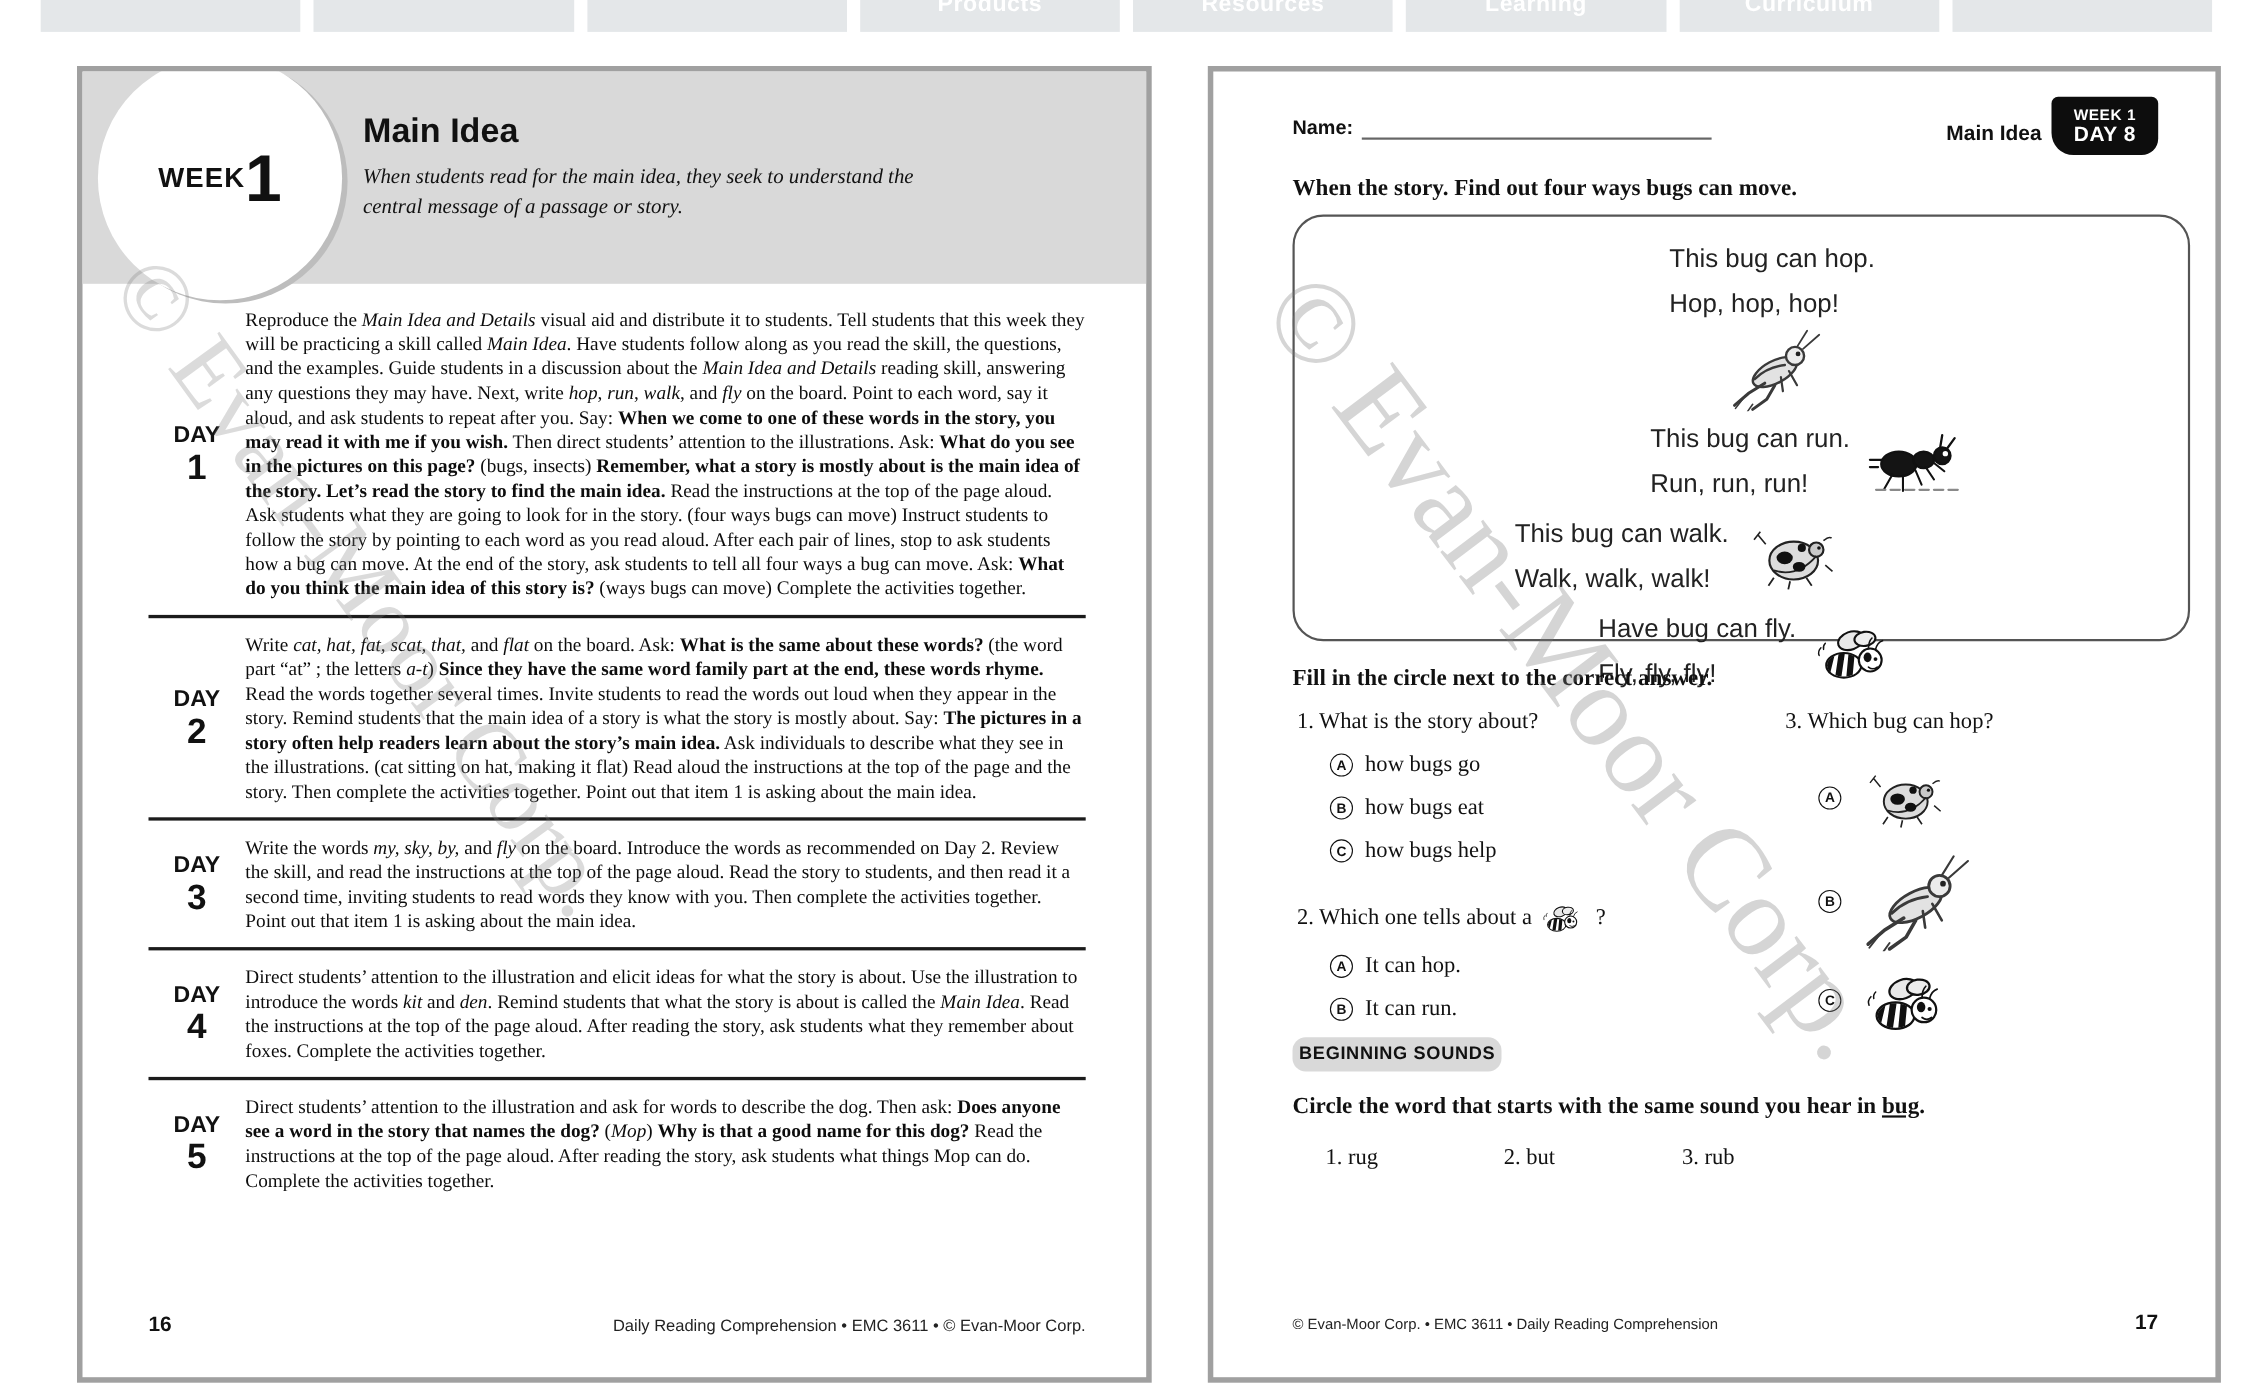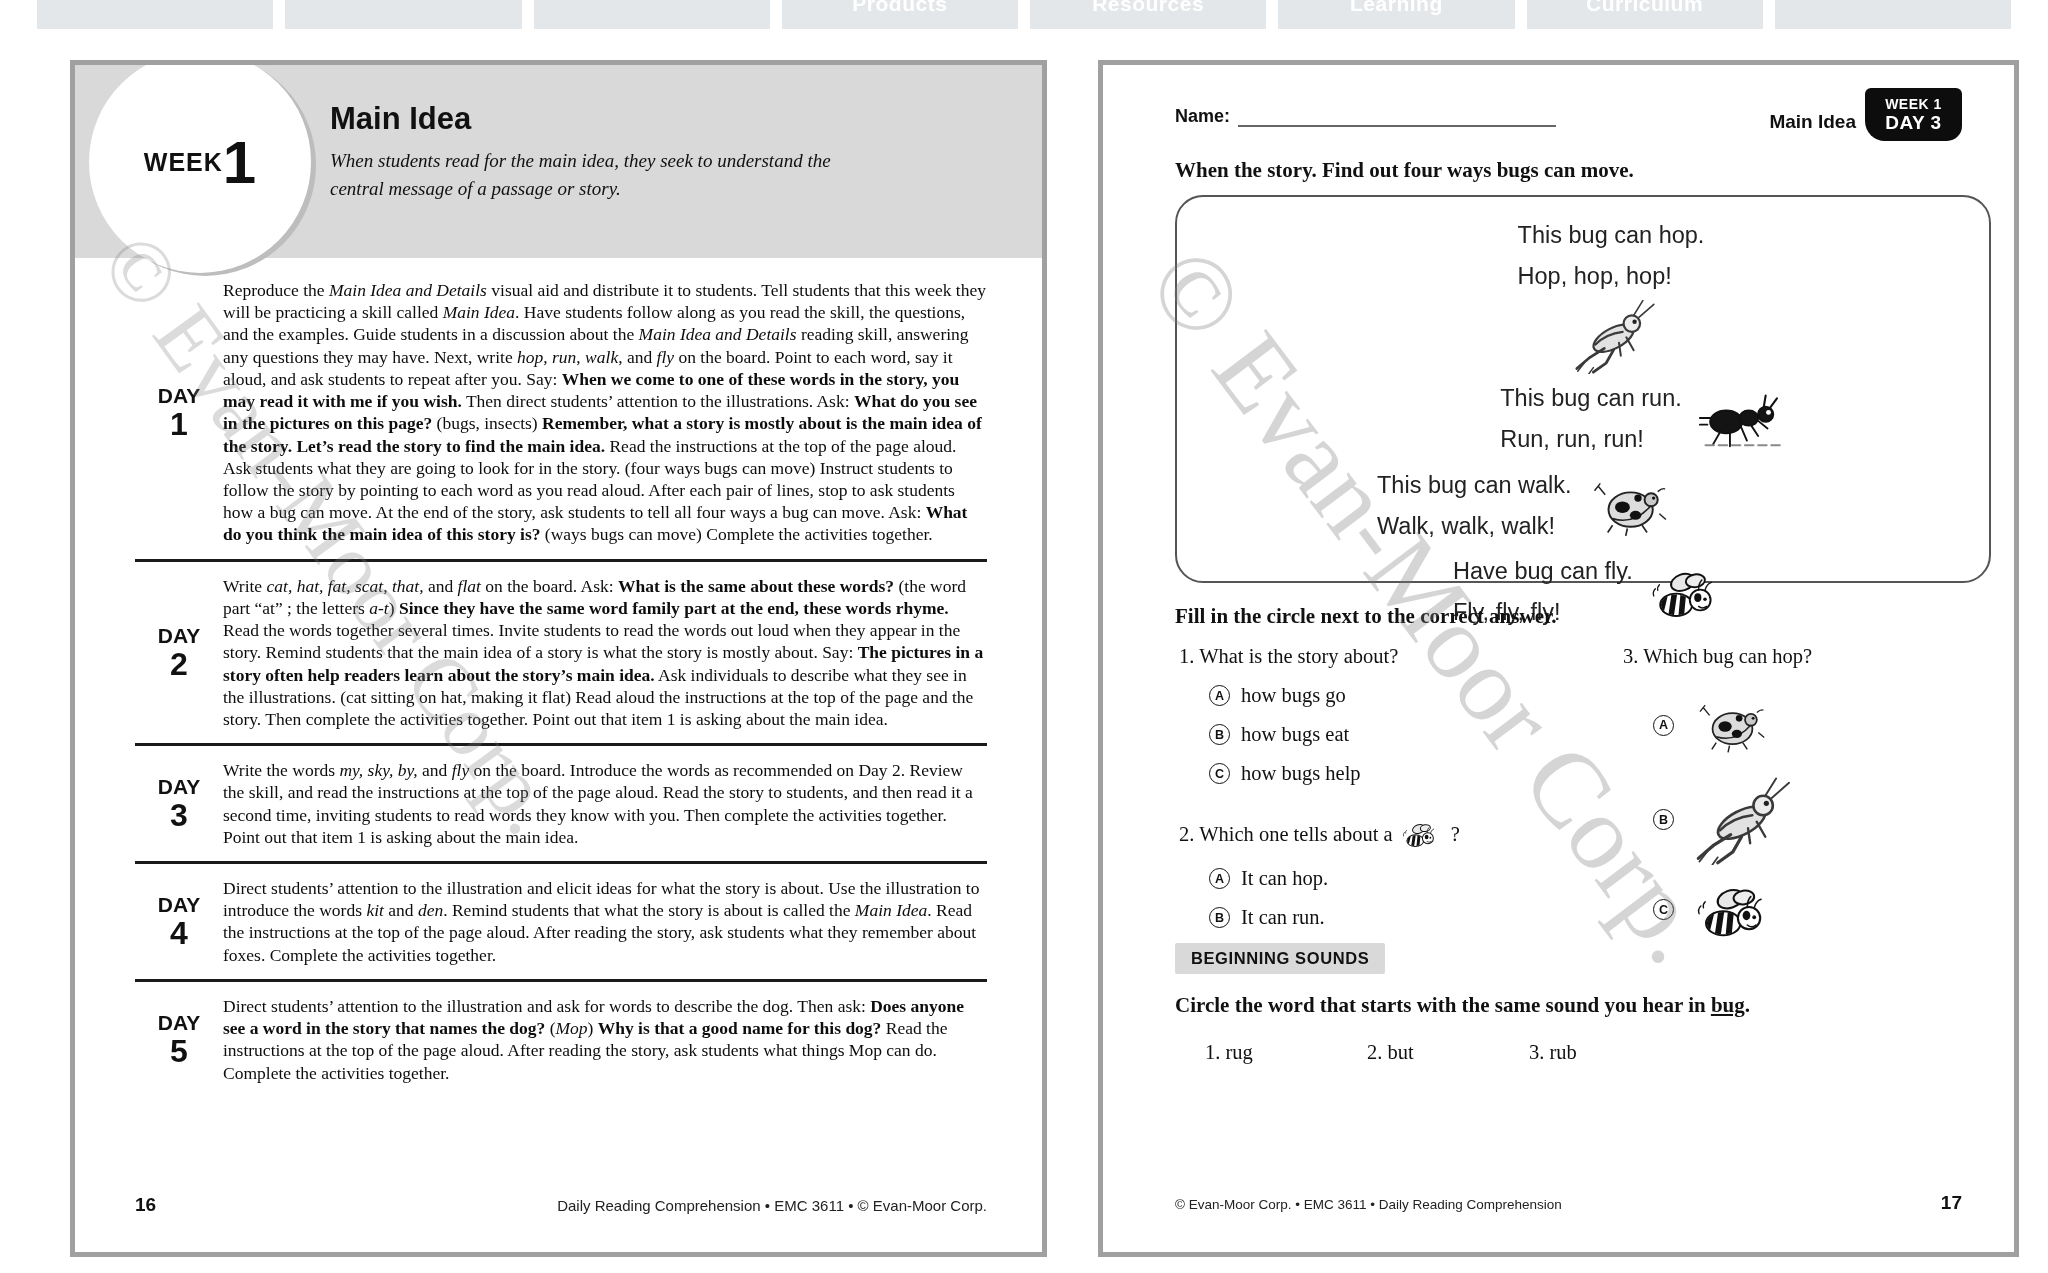--- a/index.html
+++ b/index.html
@@ -78,22 +78,22 @@
   .q-header{font-size:20.5px;display:flex;align-items:center;gap:8px;}
   .q-opt{display:flex;align-items:center;margin:16px 0 0 30px;font-size:20.5px;}
   .opt-letter{width:19px;height:19px;border:1.9px solid #111;border-radius:50%;flex:none;
               display:inline-flex;align-items:center;justify-content:center;
               font-family:"Liberation Sans",sans-serif;font-weight:bold;font-size:12.5px;
               margin-right:11px;background:#fff;}
   .q2-block{margin-top:32px;}
   .q3-opt{display:flex;align-items:center;margin-left:30px;}
   .q3-opt .opt-letter{margin-right:20px;}
 
-  .bs-badge{position:absolute;left:72px;top:878px;background:#d9d9d9;border-radius:2px;
-            padding:6px 16px;font-family:"Liberation Sans",sans-serif;font-weight:bold;
+  .bs-badge{position:absolute;left:72px;top:878px;background:#d9d9d9;border-radius:12px;
+            padding:6px 6px;font-family:"Liberation Sans",sans-serif;font-weight:bold;
             font-size:16.5px;letter-spacing:.6px;}
   .bs-instr{position:absolute;left:72px;top:928px;font-weight:bold;font-size:21px;}
   .bs-words{position:absolute;left:102px;top:976px;display:flex;font-size:20.5px;}
   .bs-words span{width:162px;}
   .right-footer{position:absolute;left:72px;right:52px;bottom:38px;display:flex;
                 justify-content:space-between;align-items:baseline;}
   .hidden-defs{position:absolute;width:0;height:0;overflow:hidden;}
 </style>
 </head>
 <body>
@@ -252,21 +252,21 @@
 
     <div class="name-row">
       <span class="name-label">Name:</span>
       <span class="name-line"></span>
     </div>
 
     <div class="skill-group">
       <span class="skill-label">Main Idea</span>
       <div class="badge">
         <span class="badge-week">WEEK 1</span>
-        <span class="badge-day">DAY 3</span>
+        <span class="badge-day">DAY 8</span>
       </div>
     </div>
 
     <div class="read-instr">When the story. Find out four ways bugs can move.</div>
 
     <div class="story-box">
       <div class="story-row ind0">
         <div class="story-text">
           <div>This bug can hop.</div>
           <div>Hop, hop, hop!</div>

